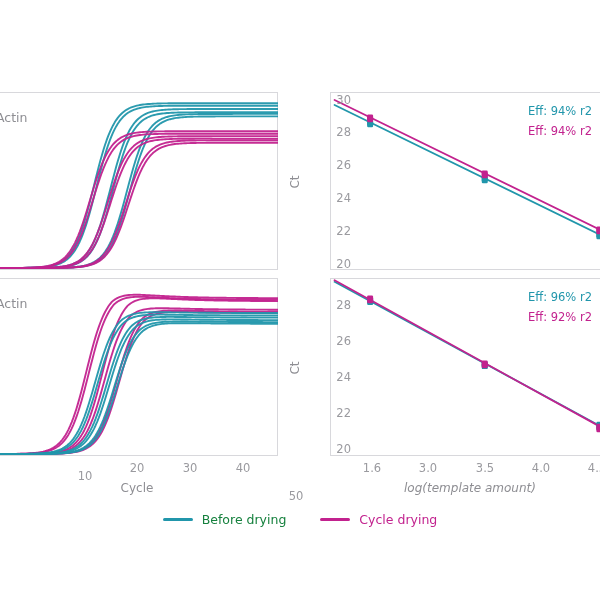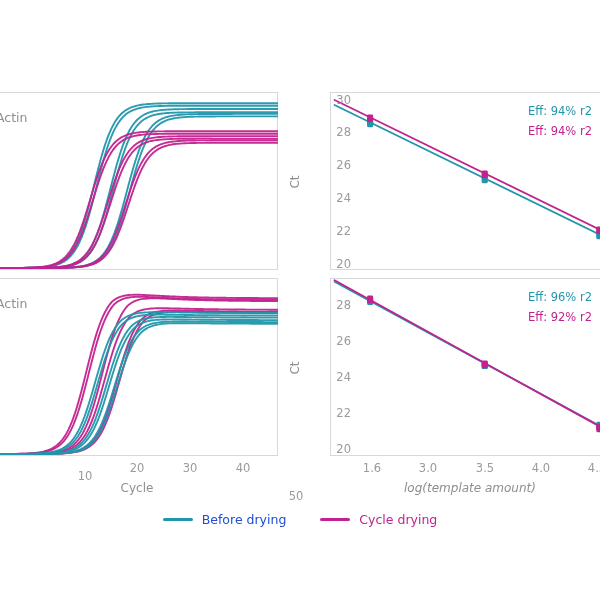--- a/index.html
+++ b/index.html
@@ -39,21 +39,21 @@
   }
   .eff-teal{color:#2196ab;}
   .eff-mag{color:#c2228e;}
   .legend{
     position:absolute;left:0;top:512px;width:600px;
     display:flex;justify-content:center;align-items:center;gap:34px;
   }
   .legend-item{display:flex;align-items:center;gap:9px;}
   .legend-swatch{display:block;width:30px;height:2.4px;border-radius:2px;}
   .legend-label{font-size:12.5px;white-space:nowrap;}
-  .lg-teal{color:#1d4ed8;}
+  .lg-teal{color:#15803d;}
   .lg-mag{color:#c2228e;}
 </style>
 </head>
 <body>
 
 <div id="figure">
 
 
   <div class="panel" id="p-tl" style="left:-52px;top:92px;width:330px;height:178px;">
     <div class="panel-frame"></div>

